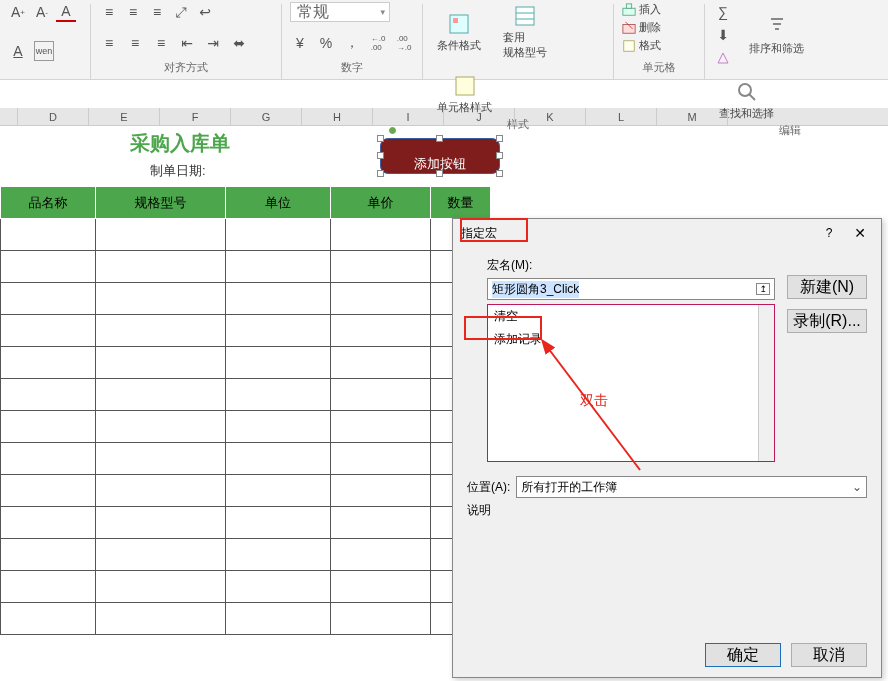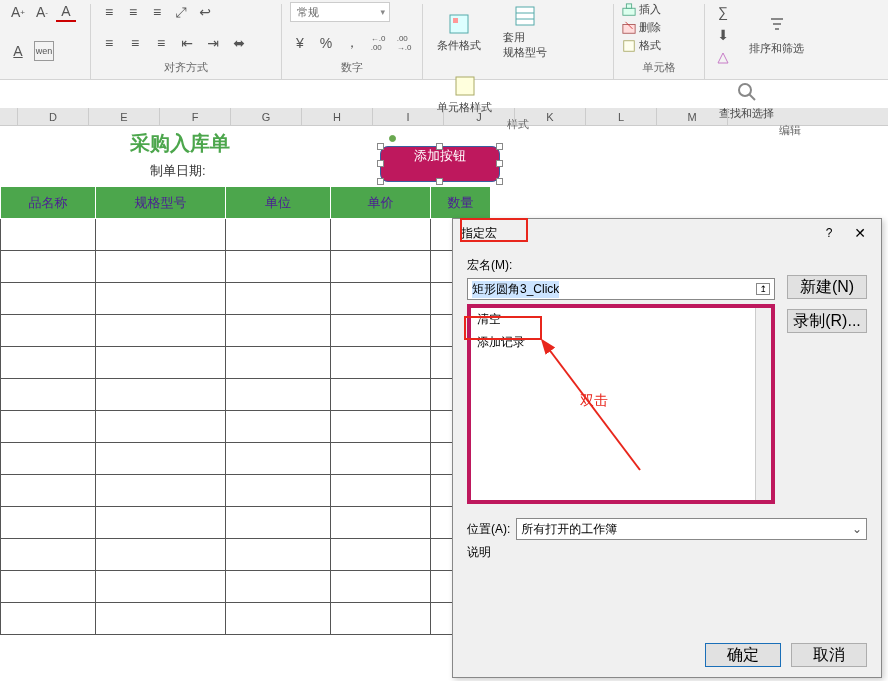--- a/index.html
+++ b/index.html
@@ -8,58 +8,58 @@
 
 .ribbon { background: #f3f3f3; height: 80px; border-bottom: 1px solid #d4d4d4; display: flex; }
 .ribbon-sep { width: 1px; background: #d4d4d4; margin: 4px 0 0; }
 .ribbon-group { display: flex; flex-direction: column; justify-content: space-between; padding: 2px 8px 2px; }
 .ribbon-group .buttons { display: flex; gap: 4px; flex-wrap: wrap; align-items: center; }
 .ribbon-group .lbl { text-align: center; color: #666; font-size: 11px; padding-bottom: 2px; }
 .rb { width: 20px; height: 20px; display: flex; align-items: center; justify-content: center; color: #555; font-size: 14px; cursor: pointer; }
 .rb svg { width: 16px; height: 16px; }
 .big-btn { display: flex; flex-direction: column; align-items: center; gap: 2px; padding: 2px 6px; cursor: pointer; font-size: 11px; color: #444; }
 .big-btn .ic { width: 24px; height: 24px; display:flex; align-items:center; justify-content:center; }
-.combo { background: #fff; border: 1px solid #ccc; height: 20px; min-width: 100px; font-size: 11px; padding: 0 18px 0 6px; position: relative; color: #666; display:flex; align-items:center; }
+.combo { background: #fff; border: 1px solid #ccc; height: 20px; min-width: 100px; font-size: 16px; padding: 0 18px 0 6px; position: relative; color: #666; display:flex; align-items:center; }
 .combo::after { content:"▾"; position:absolute; right:4px; color:#888; font-size:9px; }
 .row2 { display:flex; gap:6px; margin-top:4px; }
 .mini-label { font-size:11px; color:#444; display:flex; align-items:center; gap:3px; cursor:pointer; }
 .mini-label svg { width:14px; height:14px; }
 
 
 .col-headers { display: flex; height: 18px; background: #e6e6e6; border-bottom: 1px solid #ccc; margin-top: 28px; }
 .col-h { flex: 0 0 71px; border-right: 1px solid #ccc; text-align: center; font-size: 11px; color: #555; line-height: 18px; }
 .col-h:first-child { flex: 0 0 18px; }
 
 
 .sheet { position: relative; margin-left: 0; }
 .title-txt { color: #4ca64c; font-weight: bold; font-size: 20px; position:absolute; left:130px; top:4px; }
 .date-row { height: 22px; font-size: 13px; color:#333; position:absolute; left:150px; top:36px;}
-.shape-btn { position:absolute; left:380px; top:20px; width:120px; height:36px; background:#be185d; color:#fff; border-radius:8px; display:flex; align-items:flex-start; justify-content:center; font-size:13px; border:1px solid #3a5fa0; }
+.shape-btn { position:absolute; left:380px; top:12px; width:120px; height:36px; background:#7f1d1d; color:#fff; border-radius:8px; display:flex; align-items:flex-end; justify-content:center; font-size:13px; border:1px solid #3a5fa0; }
 .handle { width:7px; height:7px; background:#fff; border:1px solid #888; position:absolute; }
 .handle.rot { border-radius:50%; border-color:#69a84f; background:#69a84f; }
 
 
 .tbl { position:absolute; top:60px; left:0; border-collapse:collapse; }
 .tbl th, .tbl td { border:1px solid #555; height:32px; font-size:13px; }
-.tbl th { background:#4ca64c; color:#4c1d95; font-weight:normal; border-color:#fff; }
+.tbl th { background:#4ca64c; color:#000000; font-weight:normal; border-color:#fff; }
 .tbl th:nth-child(1){width:95px;} .tbl th:nth-child(2){width:130px;} .tbl th:nth-child(3){width:105px;}
 .tbl th:nth-child(4){width:100px;text-align:center;} .tbl th:nth-child(5){width:60px;}
 
 
 .dialog { position:absolute; left:452px; top:218px; width:430px; height:460px; background:#f0f0f0; border:1px solid #888; box-shadow:2px 2px 6px rgba(0,0,0,0.2); }
 .dlg-title { height:28px; display:flex; align-items:center; padding:0 8px; font-size:12px;gap:8px; }
 .dlg-title .t { flex:1; }
 .dlg-x { width:26px; text-align:center; cursor:pointer; font-size:14px; }
 .dlg-q { width:20px; text-align:center; cursor:pointer; }
 .dlg-body { padding: 10px 14px; display:flex; gap:12px; }
-.left-col { flex:1; }
+.left-col { flex:1;margin-left:20px; }
 .macro-name-lbl { font-size:12px; margin-bottom:4px; }
 .name-input { width:100%; height:22px; border:1px solid #888; background:#fff; padding:0 4px; font-size:12px; display:flex; align-items:center; justify-content:space-between; }
 .name-input .up { font-size:9px; cursor:pointer; border:1px solid #888; padding:0 2px; }
-.macro-list { background:#fff; border:4px solid #be185d; height:200px; margin-top:4px; overflow:auto; position:relative; }
+.macro-list { background:#fff; border:1px solid #be185d; height:158px; margin-top:4px; overflow:auto; position:relative; }
 .macro-item { padding:3px 6px; font-size:12px; cursor:pointer; }
 .right-col { width:80px; display:flex; flex-direction:column; gap:10px; padding-top:18px; }
 .dlg-btn { height:24px; border:1px solid #adadad; background:#e1e1e1; font-size:16px; cursor:pointer; display:flex; align-items:center; justify-content:center; }
 .loc-row { padding:0 14px; display:flex; align-items:center; gap:6px; font-size:12px; margin-top:4px;}
 .loc-select { flex:1; height:22px; border:1px solid #888; background:#fff; padding:0 4px; font-size:12px; display:flex; align-items:center; justify-content:space-between; }
 .loc-select::after{content:"⌄"; color:#555;}
 .desc-lbl { padding:4px 14px; font-size:12px; }
 .dlg-footer { position:absolute; bottom:10px; right:14px; display:flex; gap:10px; }
 .dlg-footer .dlg-btn { width:76px; }
 .dlg-footer .primary { border:1.5px solid #1a6fb8; }

